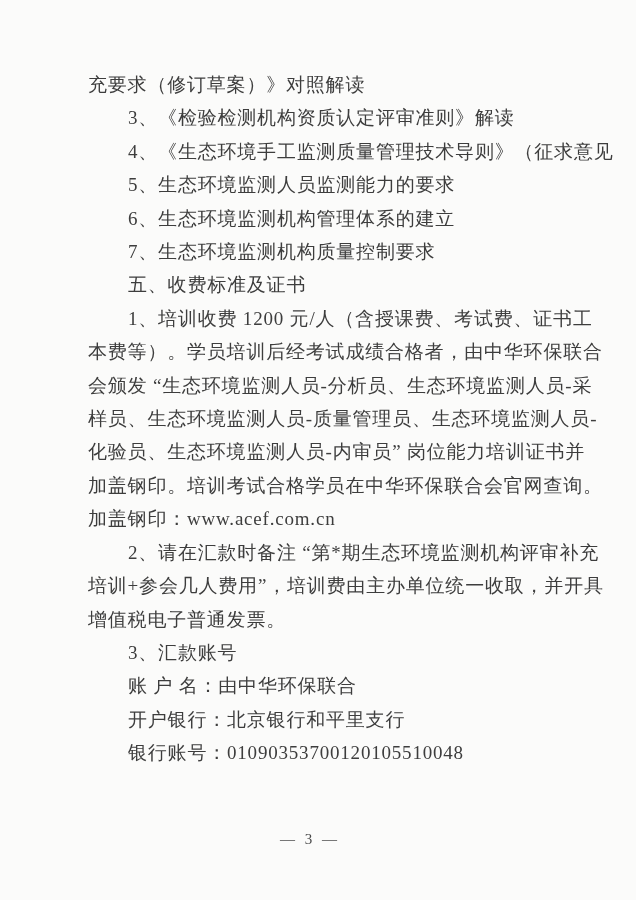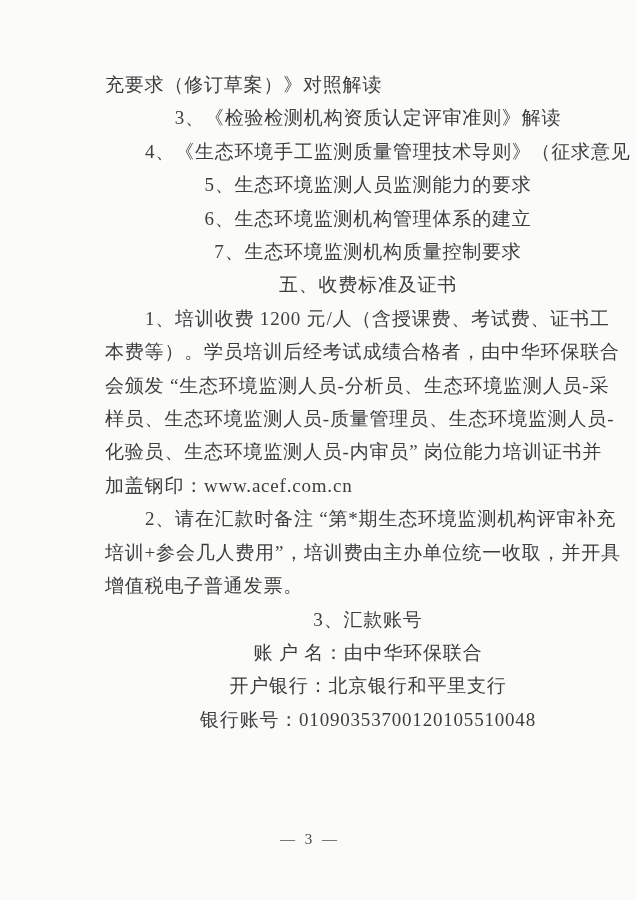--- a/index.html
+++ b/index.html
@@ -15,31 +15,29 @@
     background: #fbfbfa;
     overflow: hidden;
     font-family: "Liberation Serif", "DejaVu Serif", serif;
     color: #3d3d3d;
   }
   .text-block {
     position: absolute;
     left: 88px;
     top: 68px;
     width: 486px;
-    margin-left: 17px;
   }
   .line {
     font-size: 19px;
     line-height: 33.4px;
     letter-spacing: 0.8px;
     white-space: nowrap;
   }
   .line.indent {
     padding-left: 40px;
-    text-align: center;
   }
   .footer {
     position: absolute;
     top: 831px;
     left: 0;
     width: 620px;
     text-align: center;
     font-size: 15px;
     letter-spacing: 3px;
     color: #4a4a4a;
@@ -55,20 +53,21 @@
     <div class="line indent">4、《生态环境手工监测质量管理技术导则》（征求意见</div>
     <div class="line indent">5、生态环境监测人员监测能力的要求</div>
     <div class="line indent">6、生态环境监测机构管理体系的建立</div>
     <div class="line indent">7、生态环境监测机构质量控制要求</div>
     <div class="line indent">五、收费标准及证书</div>
     <div class="line indent">1、培训收费 1200 元/人（含授课费、考试费、证书工</div>
     <div class="line">本费等）。学员培训后经考试成绩合格者，由中华环保联合</div>
     <div class="line">会颁发 “生态环境监测人员-分析员、生态环境监测人员-采</div>
     <div class="line">样员、生态环境监测人员-质量管理员、生态环境监测人员-</div>
     <div class="line">化验员、生态环境监测人员-内审员” 岗位能力培训证书并</div>
+    <div class="line">加盖钢印。培训考试合格学员在中华环保联合会官网查询。</div>
     <div class="line">加盖钢印：www.acef.com.cn</div>
     <div class="line indent">2、请在汇款时备注 “第*期生态环境监测机构评审补充</div>
     <div class="line">培训+参会几人费用”，培训费由主办单位统一收取，并开具</div>
     <div class="line">增值税电子普通发票。</div>
     <div class="line indent">3、汇款账号</div>
     <div class="line indent">账 户 名：由中华环保联合</div>
     <div class="line indent">开户银行：北京银行和平里支行</div>
     <div class="line indent">银行账号：01090353700120105510048</div>
   </div>
   <div class="footer">— 3 —</div>

